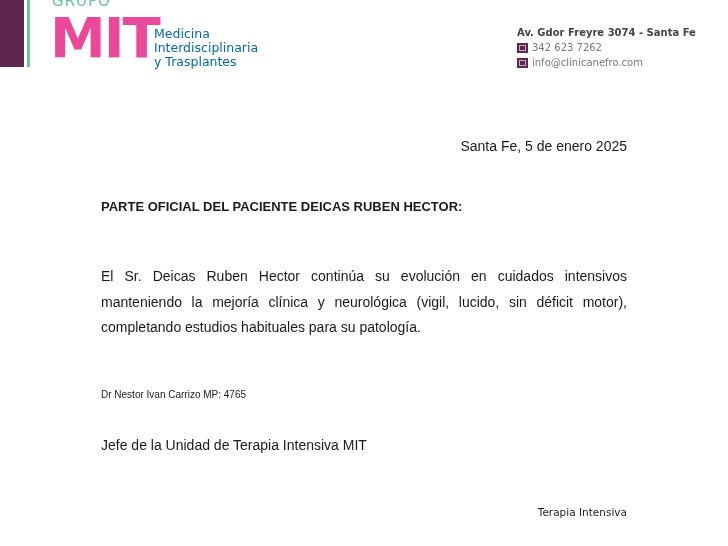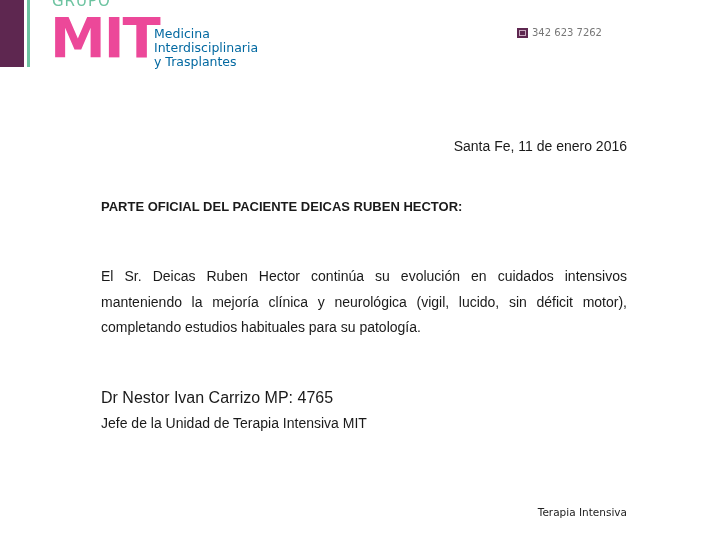--- a/index.html
+++ b/index.html
@@ -13,45 +13,50 @@
     .logo-mit { position: absolute; left: 50px; top: 8px; font-family: "DejaVu Sans", sans-serif; font-weight: bold; font-size: 56px; line-height: 60px; color: #ec4899; letter-spacing: -2px; }
     .logo-tag { position: absolute; left: 154px; top: 27px; font-family: "DejaVu Sans", sans-serif; font-size: 12.5px; line-height: 14px; color: #0369a1; }
     .contact { position: absolute; left: 517px; top: 25px; font-family: "DejaVu Sans", sans-serif; font-size: 10px; color: #555; }
     .contact .addr { font-weight: bold; color: #444; line-height: 15px; }
     .contact .row { display: flex; align-items: center; line-height: 15px; color: #777; }
     .contact .ic { width: 11px; height: 10px; background: #5e2750; margin-right: 4px; display: inline-block; position: relative; }
     .contact .ic::after { content: ""; position: absolute; left: 2px; top: 2px; width: 7px; height: 6px; border: 1px solid #c9a9c0; box-sizing: border-box; }
     .date { position: absolute; right: 101px; top: 138px; font-size: 14px; }
     .title { position: absolute; left: 101px; top: 199px; font-size: 13px; font-weight: bold; }
     .body-text { position: absolute; left: 101px; top: 264px; width: 526px; font-size: 14px; line-height: 25.5px; text-align: justify; }
-    .sig1 { position: absolute; left: 101px; top: 389px; font-size: 16px; }
-    .sig2 { position: absolute; left: 101px; top: 415px; font-size: 14px; }
+    .sig1 { position: absolute; left: 101px; top: 389px; font-size: 10px; }
+    .sig2 { position: absolute; left: 101px; top: 437px; font-size: 14px; }
     .footer { position: absolute; right: 101px; top: 505px; text-align: center; font-family: "DejaVu Sans", sans-serif; font-size: 10.5px; line-height: 15px; color: #222; }
   </style>
 </head>
 <body>
 
 <div class="purple-block"></div>
 <div class="green-line"></div>
 <div class="logo-grupo">GRUPO</div>
 <div class="logo-mit">MIT</div>
 <div class="logo-tag">
   <div>Medicina</div>
   <div>Interdisciplinaria</div>
   <div>y Trasplantes</div>
 </div>
 
 <div class="contact">
+  <div class="addr">Av. Gdor Freyre 3074 - Santa Fe</div>
   <div class="row">
     <span class="ic"></span>
     <span>342 623 7262</span>
   </div>
+  <div class="row">
+    <span class="ic"></span>
+    <span>info@clinicanefro.com</span>
+  </div>
 </div>
 
-<div class="date">Santa Fe, 11 de enero 2016</div>
+<div class="date">Santa Fe, 5 de enero 2025</div>
 <div class="title">PARTE OFICIAL DEL PACIENTE DEICAS RUBEN HECTOR:</div>
 <div class="body-text">El Sr. Deicas Ruben Hector continúa su evolución en cuidados intensivos manteniendo la mejoría clínica y neurológica (vigil, lucido, sin déficit motor), completando estudios habituales para su patología.</div>
 <div class="sig1">Dr Nestor Ivan Carrizo MP: 4765</div>
 <div class="sig2">Jefe de la Unidad de Terapia Intensiva MIT</div>
 
 <div class="footer">
   <div>Terapia Intensiva</div>
 </div>
 
 </body></html>

